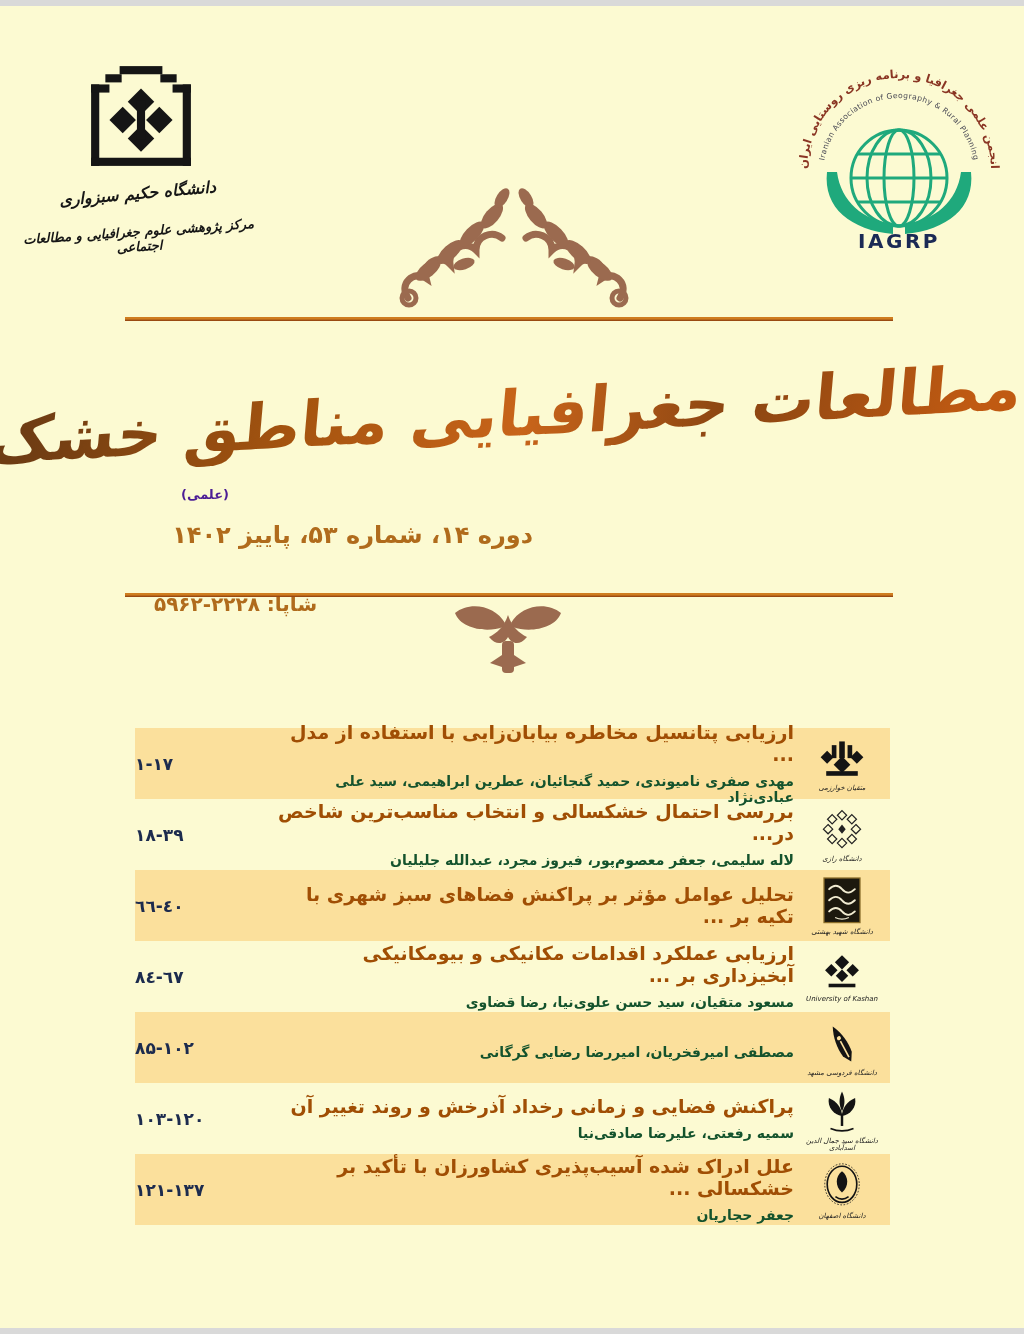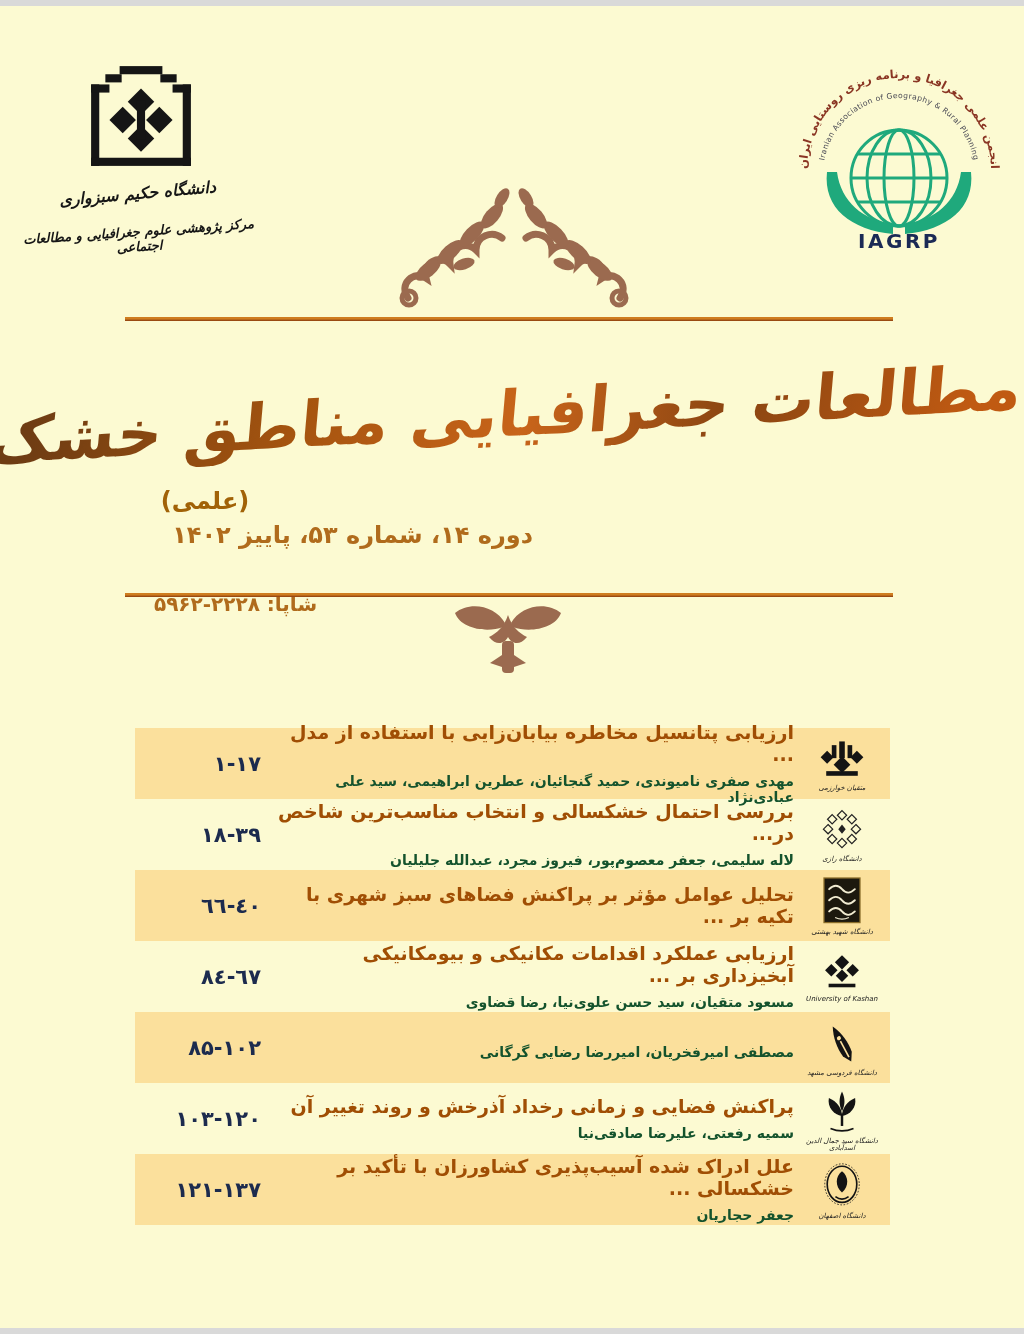--- a/index.html
+++ b/index.html
@@ -39,40 +39,40 @@
               display:flex;align-items:center;justify-content:center;}
   #journal-title{
     direction:rtl;white-space:nowrap;
     font-size:63px;font-weight:bold;
     transform:rotate(-3deg) skewX(-8deg);
     background:linear-gradient(100deg,#6e3c13 4%,#a5540f 30%,#c8641a 52%,#8a4512 72%,#c05a12 95%);
     -webkit-background-clip:text;background-clip:text;
     color:transparent;-webkit-text-fill-color:transparent;
   }
   #grade{position:absolute;left:160px;top:487px;width:90px;text-align:center;
-         direction:rtl;font-size:24px;font-weight:bold;color:#a16207;}
+         direction:rtl;font-size:13px;font-weight:bold;color:#4c1d95;}
   #issue-line{position:absolute;left:135px;top:521px;width:398px;direction:rtl;
               font-size:24px;font-weight:bold;color:#b06b1c;}
   #issn-line{position:absolute;left:133px;top:560px;width:205px;text-align:center;direction:rtl;
              font-size:20px;font-weight:bold;color:#b06b1c;margin-top:32px;}
 
   
   #toc{position:absolute;left:135px;top:728px;width:755px;direction:rtl;}
   .row{height:71px;display:flex;align-items:center;}
   .row.hl{background:#fbe09c;}
   .logo-cell{width:96px;flex:0 0 96px;display:flex;flex-direction:column;
              align-items:center;justify-content:center;padding-top:2px;}
   .logo-cap{font-size:7px;color:#222;font-style:italic;margin-top:1px;
             max-width:92px;text-align:center;line-height:1.05;}
   .txt-cell{flex:1;display:flex;flex-direction:column;justify-content:center;
             text-align:right;padding-left:14px;}
   .row-title{font-size:19px;font-weight:bold;color:#a04e04;line-height:1.15;}
   .row-authors{font-size:14px;font-weight:600;color:#14532d;margin-top:8px;}
-  .pages-cell{width:126px;flex:0 0 126px;text-align:right;
-              font-size:21px;font-weight:600;color:#1c2b4e;}
+  .pages-cell{width:126px;flex:0 0 126px;text-align:left;
+              font-size:17px;font-weight:600;color:#1c2b4e;}
   svg text{font-family:"DejaVu Sans", sans-serif;}
 </style>
 </head>
 <body>
 
 <div id="cover">
   <div class="edge-bar top"></div>
   <div class="edge-bar bottom"></div>
 
   <svg id="kufic-logo" viewBox="0 0 110 110">

